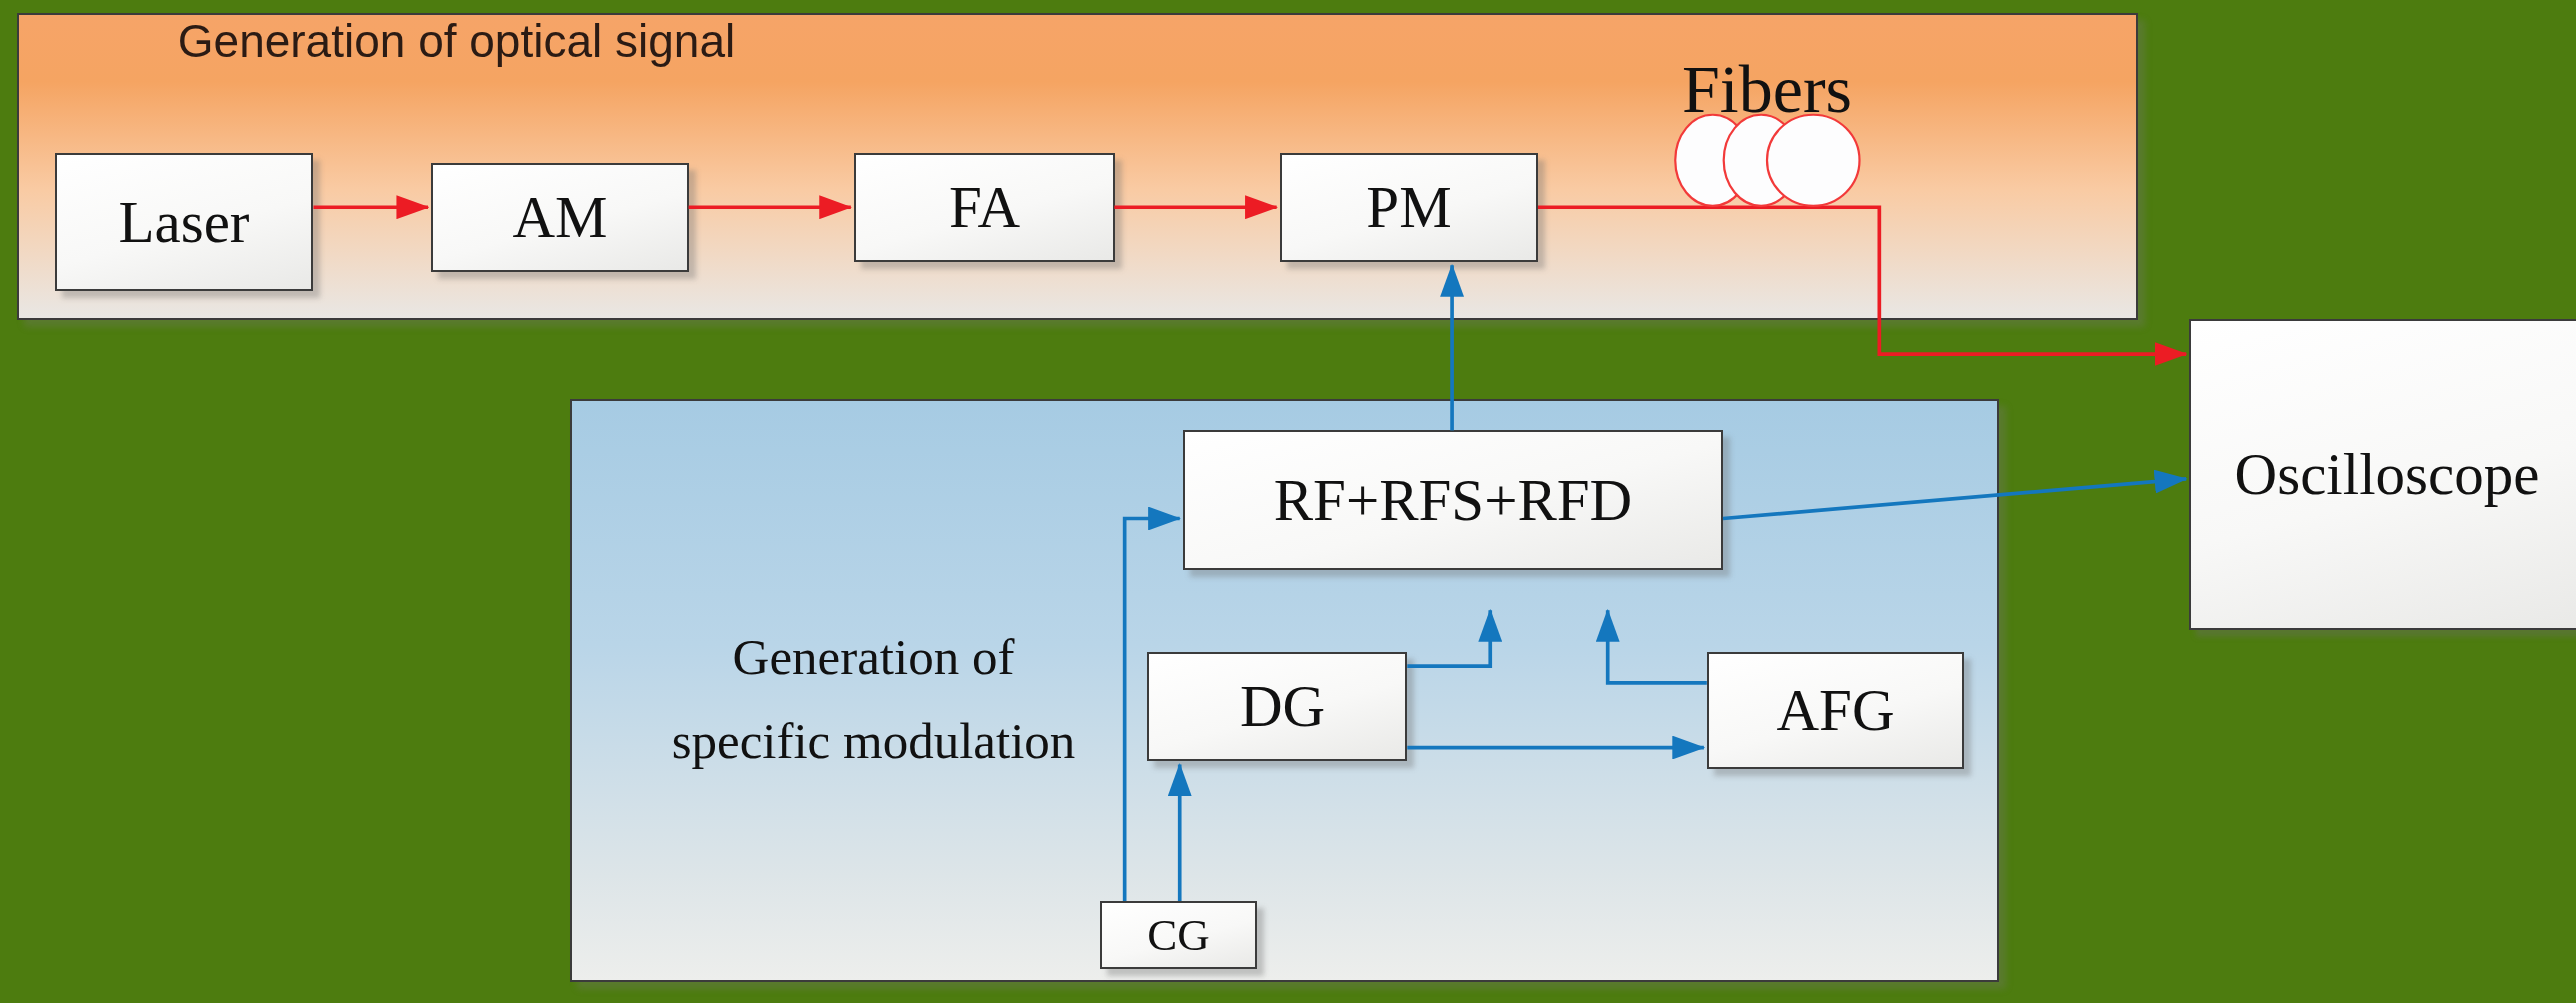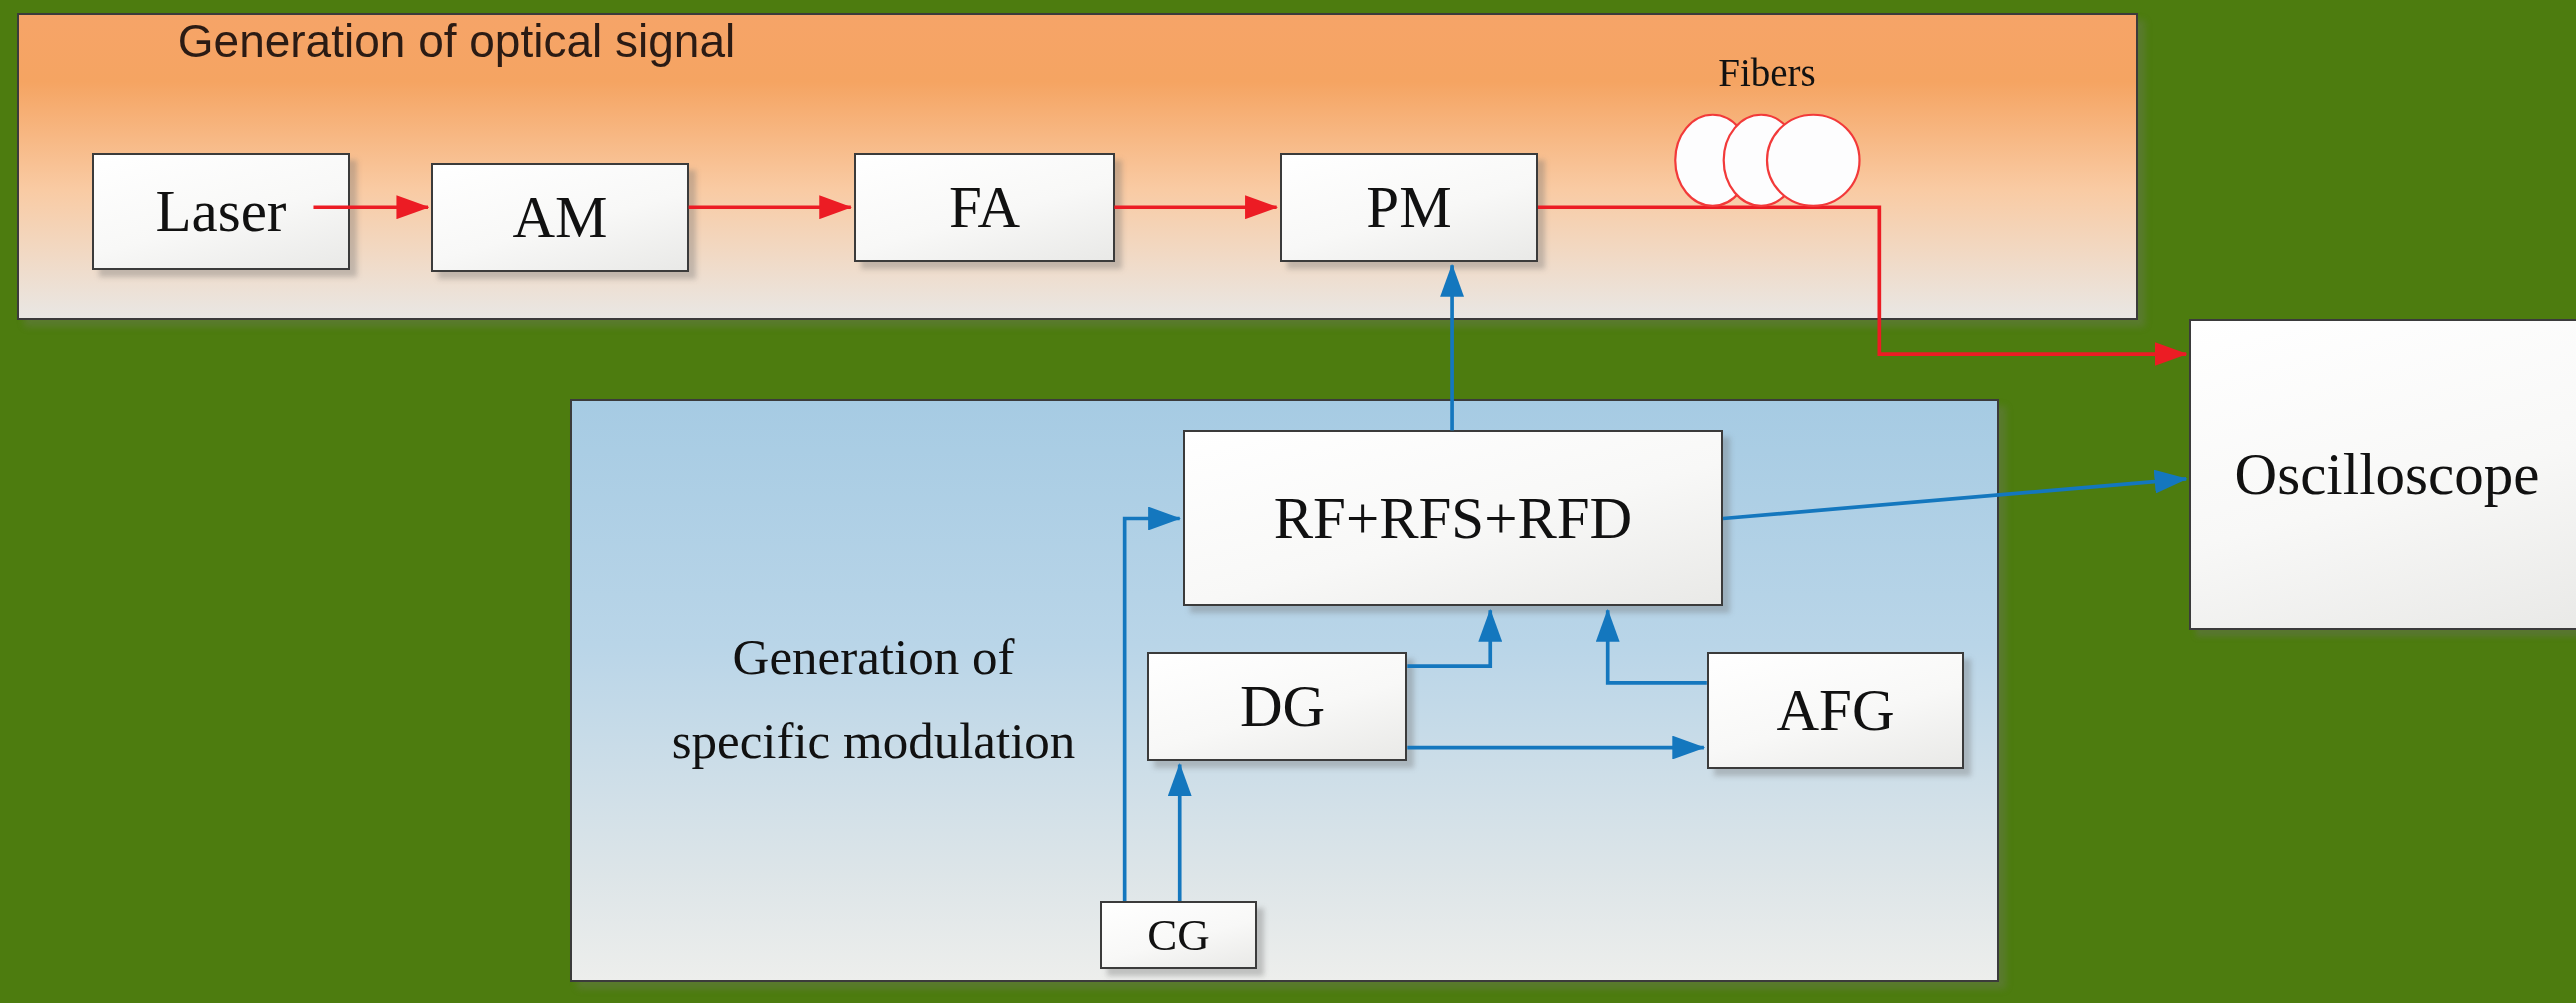--- a/index.html
+++ b/index.html
@@ -41,43 +41,43 @@
   .node{
     position:absolute;
     border:2.9px solid var(--border);
     box-sizing:border-box;
     background:linear-gradient(165deg,#ffffff 0%,#f8f8f7 55%,#e9e9e7 100%);
     box-shadow:6.6px 6.6px 5.1px rgba(110,110,110,0.35);
     display:flex;align-items:center;justify-content:center;
     font-size:59px;color:var(--ink);
     white-space:nowrap;
   }
-  .node-laser{left:55px;top:153px;width:258px;height:117px;margin-left:37px;}
+  .node-laser{left:55px;top:153px;width:258px;height:138px;}
   .node-am{left:431px;top:163px;width:258px;height:109px;}
   .node-fa{left:854px;top:153px;width:261px;height:109px;}
   .node-pm{left:1280px;top:153px;width:258px;height:109px;}
-  .node-rf{left:1183px;top:430px;width:540px;height:176px;}
+  .node-rf{left:1183px;top:430px;width:540px;height:140px;}
   .node-dg{left:1147px;top:652px;width:260px;height:109px;padding-left:11px;}
   .node-afg{left:1707px;top:652px;width:257px;height:117px;}
   .node-cg{left:1100px;top:901px;width:157px;height:68px;font-size:45px;}
   .node-osc{left:2189px;top:319px;width:396px;height:311px;text-align:right;}
   .optical-title{
     position:absolute;left:159px;top:16px;width:595px;
     font-family:"Liberation Sans", sans-serif;
     font-size:46px;line-height:51px;color:var(--title-ink);
     text-align:center;white-space:nowrap;
   }
   .modulation-title{
     position:absolute;left:580px;top:615px;width:587px;
     font-size:51px;line-height:84px;color:var(--ink);
     text-align:center;
   }
   .fibers-label{
     position:absolute;left:1657px;top:50px;width:220px;
-    font-size:39px;color:var(--ink);text-align:center;white-space:nowrap;
+    font-size:68px;color:var(--ink);text-align:center;white-space:nowrap;
   }
   .connector-layer{
     position:absolute;left:0;top:0;width:2576px;height:1004px;
     pointer-events:none;
   }
   .red-line{stroke:var(--red);stroke-width:5;fill:none;}
   .blue-line{stroke:var(--blue);stroke-width:5;fill:none;}
   .red-head{fill:var(--red);}
   .blue-head{fill:var(--blue);}
   .fiber-circle{stroke:var(--fiber-outline);stroke-width:3;fill:var(--fiber-fill);}

